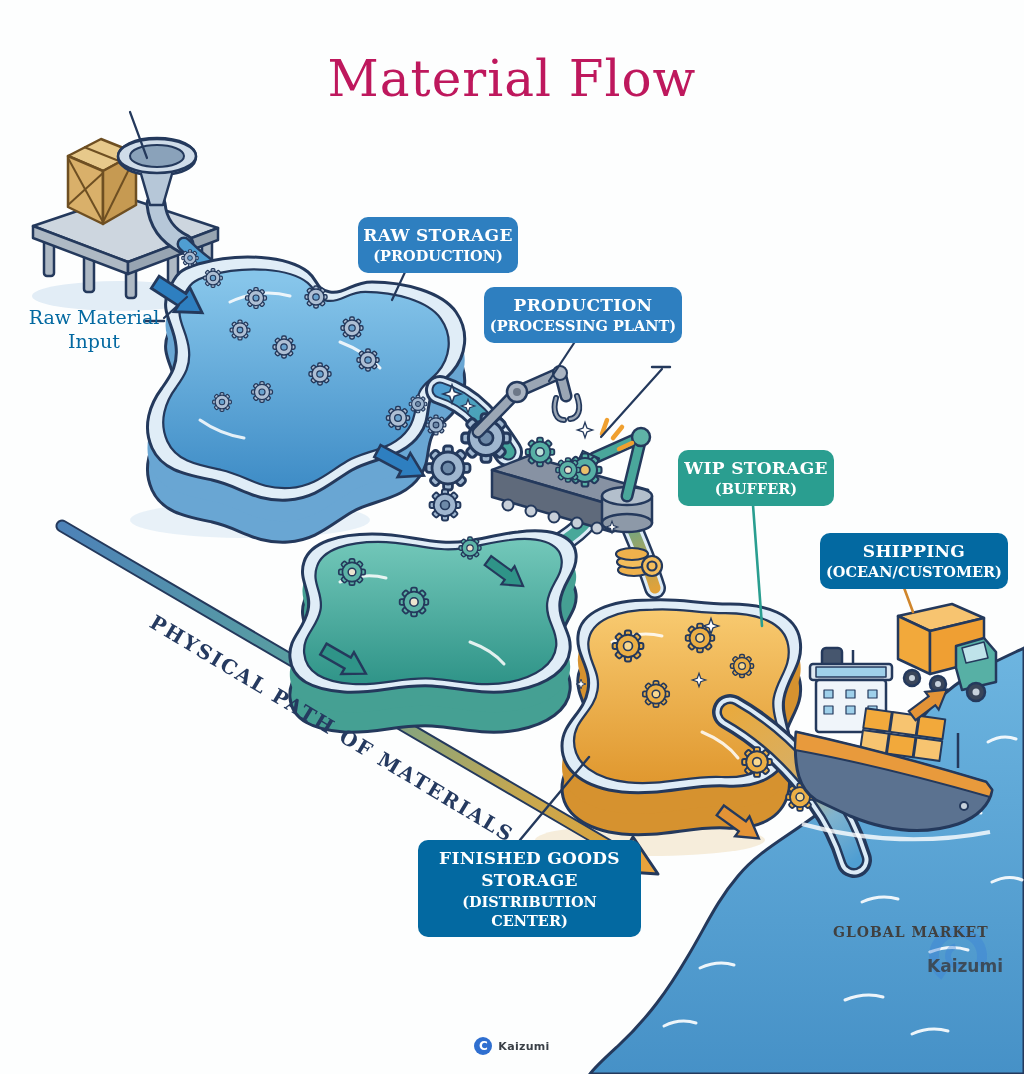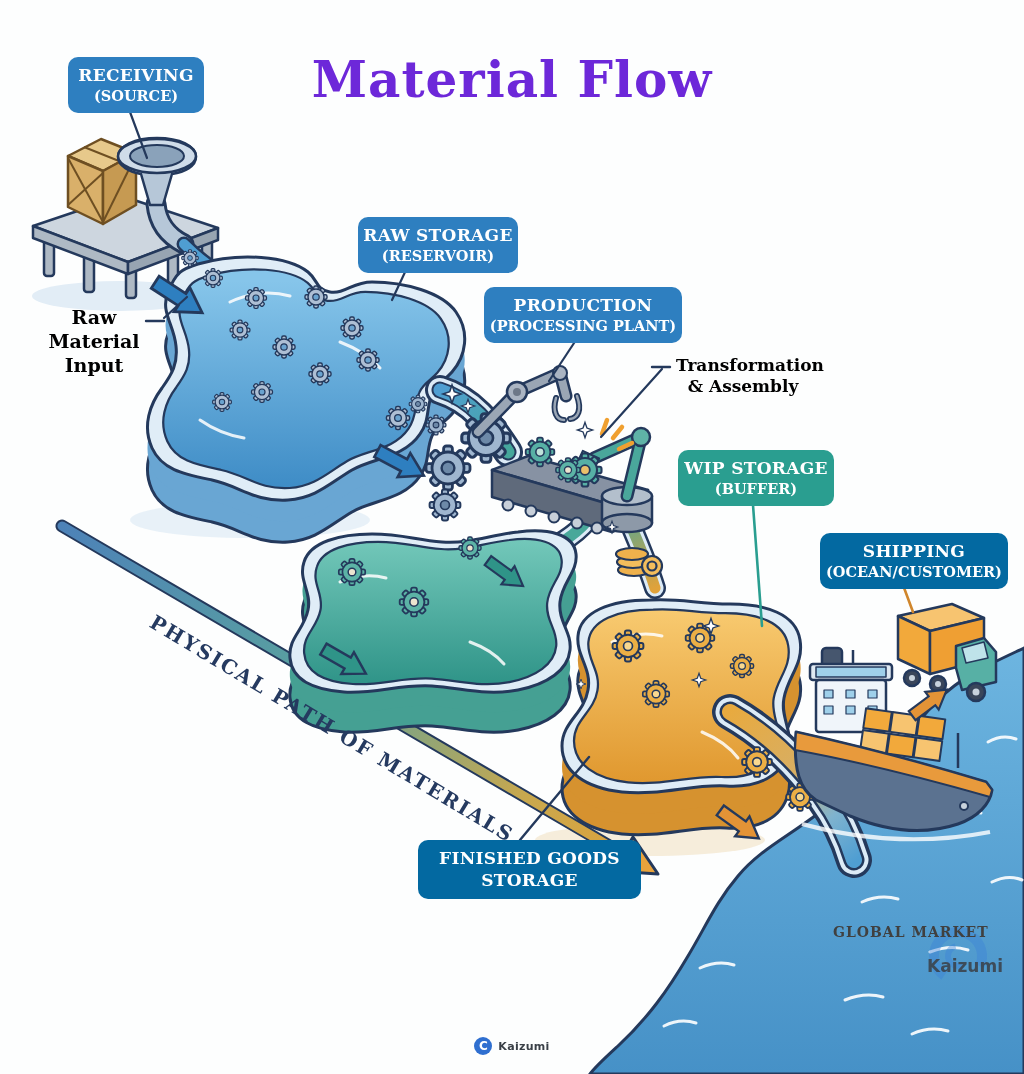--- a/index.html
+++ b/index.html
@@ -1,28 +1,28 @@
 <!DOCTYPE html>
 <html><head>
 <meta charset="utf-8">
 <style>
   html,body{margin:0;padding:0;background:#fff;}
   .canvas{position:relative;width:1024px;height:1074px;background:#fdfefe;overflow:hidden;
           font-family:"DejaVu Serif",serif;}
   .canvas svg{position:absolute;left:0;top:0;}
   .title{position:absolute;top:50px;left:0;width:100%;text-align:center;
-         font-weight:700;font-size:50px;color:#6d28d9;letter-spacing:1px;}
+         font-weight:400;font-size:50px;color:#be185d;letter-spacing:1px;}
   .callout{position:absolute;border-radius:10px;color:#fff;font-weight:700;text-align:center;
            padding:7px 4px;line-height:1.32;}
   .callout .l1{display:block;font-size:17px;letter-spacing:.3px;}
   .callout .l2,.callout .l3{display:block;font-size:14.5px;}
   .c-blue{background:#2e7fc0;}
   .c-teal{background:#2a9e90;}
   .c-orange{background:#0369a1;}
-  .note{position:absolute;color:#000000;font-weight:700;text-align:center;line-height:1.25;}
+  .note{position:absolute;color:#0369a1;font-weight:400;text-align:center;line-height:1.25;}
   .note .l1,.note .l2{display:block;}
   .path-label{position:absolute;left:158px;top:610px;transform:rotate(31deg);transform-origin:0 0;
               font-weight:700;font-size:20px;letter-spacing:2px;color:#253a60;white-space:nowrap;}
   .gm{position:absolute;left:833px;top:924px;font-weight:700;font-size:14px;color:#404040;letter-spacing:1px;}
   .wm-text{position:absolute;left:927px;top:956px;font-family:"DejaVu Sans",sans-serif;
            font-weight:700;font-size:17px;color:#3a3f46;opacity:.85;}
   .footer{position:absolute;left:0;right:0;top:1037px;display:flex;justify-content:center;
           align-items:center;gap:6px;}
   .footer .logo{width:18px;height:18px;border-radius:50%;background:#2f6fd0;color:#fff;
         font-family:"DejaVu Sans",sans-serif;font-weight:700;font-size:12px;
@@ -416,59 +416,52 @@
     <path d="M 520,840 L 589,757" stroke="#24395c" stroke-width="2.4"></path>
     <path d="M 652,367 L 670,367" stroke="#24395c" stroke-width="2.4"></path>
     <path d="M 662,369 L 601,437" stroke="#24395c" stroke-width="2.2"></path>
     <path d="M 146,321 L 164,321" stroke="#24395c" stroke-width="2.4"></path>
     <path d="M 164,318 L 187,297" stroke="#24395c" stroke-width="2.2"></path>
   </g>
 </svg>
 
 <div class="title">Material Flow</div>
 
-<div class="callout c-blue" style="left:68px;top:57px;width:128px;">
-  <span class="l1">RECEIVING</span>
-  <span class="l2">(SOURCE)</span>
-</div>
 
 <div class="callout c-blue" style="left:358px;top:190px;width:152px;margin-top:27px;">
   <span class="l1">RAW STORAGE</span>
-  <span class="l2">(RESERVOIR)</span>
+  <span class="l2">(PRODUCTION)</span>
 </div>
 
 <div class="callout c-blue" style="left:484px;top:287px;width:190px;">
   <span class="l1">PRODUCTION</span>
   <span class="l2">(PROCESSING PLANT)</span>
 </div>
 
 <div class="callout c-teal" style="left:678px;top:450px;width:148px;">
   <span class="l1">WIP STORAGE</span>
   <span class="l2">(BUFFER)</span>
 </div>
 
 <div class="callout c-orange" style="left:820px;top:533px;width:180px;">
   <span class="l1">SHIPPING</span>
   <span class="l2">(OCEAN/CUSTOMER)</span>
 </div>
 
 <div class="callout c-orange" style="left:378px;top:840px;width:215px;margin-left:40px;">
   <span class="l1">FINISHED GOODS</span>
   <span class="l1">STORAGE</span>
+  <span class="l3">(DISTRIBUTION CENTER)</span>
 </div>
 
 <div class="note" style="left:24px;top:306px;width:140px;font-size:19px;">
   <span class="l1">Raw Material</span>
   <span class="l2">Input</span>
 </div>
 
-<div class="note" style="left:676px;top:355px;width:134px;font-size:17px;">
-  <span class="l1">Transformation</span>
-  <span class="l2">&amp; Assembly</span>
-</div>
 
 <div class="path-label">PHYSICAL PATH OF MATERIALS</div>
 
 <div class="gm">GLOBAL MARKET</div>
 
 <div class="wm-text">Kaizumi</div>
 
 <div class="footer">
   <span class="logo">C</span>
   <span class="name">Kaizumi</span>

